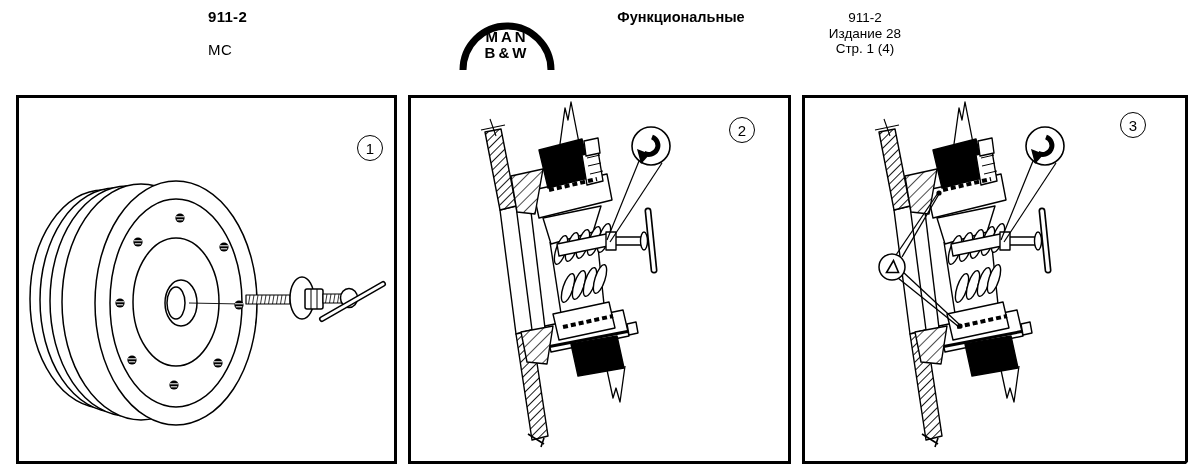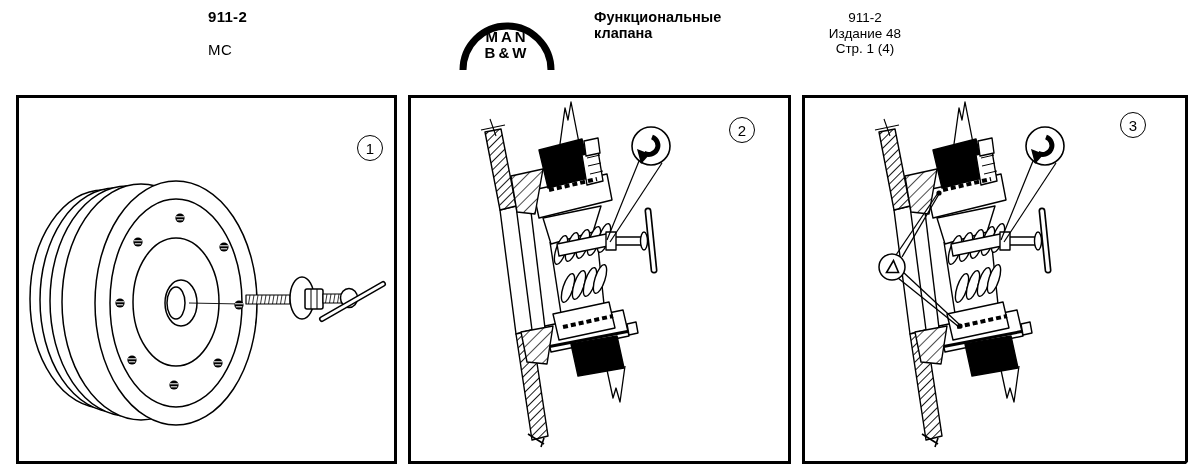--- a/index.html
+++ b/index.html
@@ -9,21 +9,21 @@
     overflow:hidden;
     border-radius:24px;
   }
   
   .hdr-doc-code{position:absolute;left:208px;top:8px;font-size:15px;font-weight:bold;letter-spacing:.3px;}
   .hdr-engine{position:absolute;left:208px;top:41px;font-size:15px;font-weight:normal;letter-spacing:.5px;}
   .logo{position:absolute;left:452px;top:4px;width:110px;height:74px;}
   .logo svg{position:absolute;left:0;top:0;}
   .logo-text{position:absolute;left:0;top:25px;width:100%;text-align:center;line-height:16px;
     font-size:15px;font-weight:bold;letter-spacing:3px;}
-  .hdr-title{position:absolute;left:594px;top:9px;width:210px;font-size:14.5px;font-weight:bold;line-height:16px;}
+  .hdr-title{position:absolute;left:576px;top:9px;width:210px;font-size:14.5px;font-weight:bold;line-height:16px;text-align:center;}
   .hdr-ref{position:absolute;left:790px;top:10px;width:150px;text-align:center;font-size:13.5px;line-height:15.5px;}
   
   .panel{position:absolute;top:95px;height:369px;border:3px solid #000;background:#fff;box-sizing:border-box;}
   .panel svg.drawing{position:absolute;left:0;top:0;width:100%;height:100%;}
   #panel-1{left:16px;width:381px;}
   #panel-2{left:408px;width:383px;}
   #panel-3{left:802px;width:386px;}
   .fig-badge{
     position:absolute;width:26px;height:26px;border:1.8px solid #000;border-radius:50%;
     background:#fff;display:flex;align-items:center;justify-content:center;
@@ -47,26 +47,25 @@
       <path d="M 11,66 A 44,44 0 0 1 99,66" fill="none" stroke="#000" stroke-width="7"></path>
     </svg>
     <div class="logo-text">
       <div>MAN</div>
       <div>B&amp;W</div>
     </div>
   </div>
 
   <div class="hdr-title">
     <div>Функциональные</div>
-    <div>клапана</div>
   </div>
 
   <div class="hdr-ref">
     <div>911-2</div>
-    <div>Издание 48</div>
+    <div>Издание 28</div>
     <div>Стр. 1 (4)</div>
   </div>
 
   <svg class="defs-holder" aria-hidden="true">
     <defs>
       <pattern id="hatchTight" width="6" height="6" patternUnits="userSpaceOnUse" patternTransform="rotate(45)">
         <rect width="6" height="6" fill="#fff"></rect>
         <line x1="0" y1="0" x2="0" y2="6" stroke="#000" stroke-width="1.8"></line>
       </pattern>
       <pattern id="hatchWide" width="8" height="8" patternUnits="userSpaceOnUse" patternTransform="rotate(45)">

